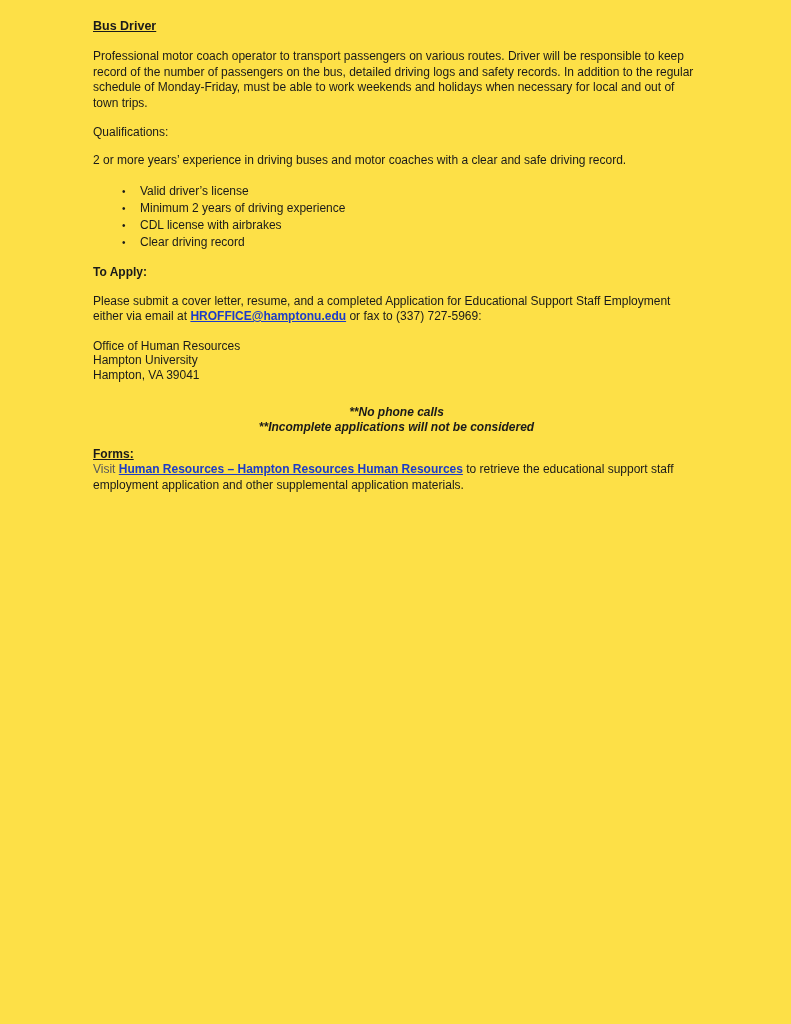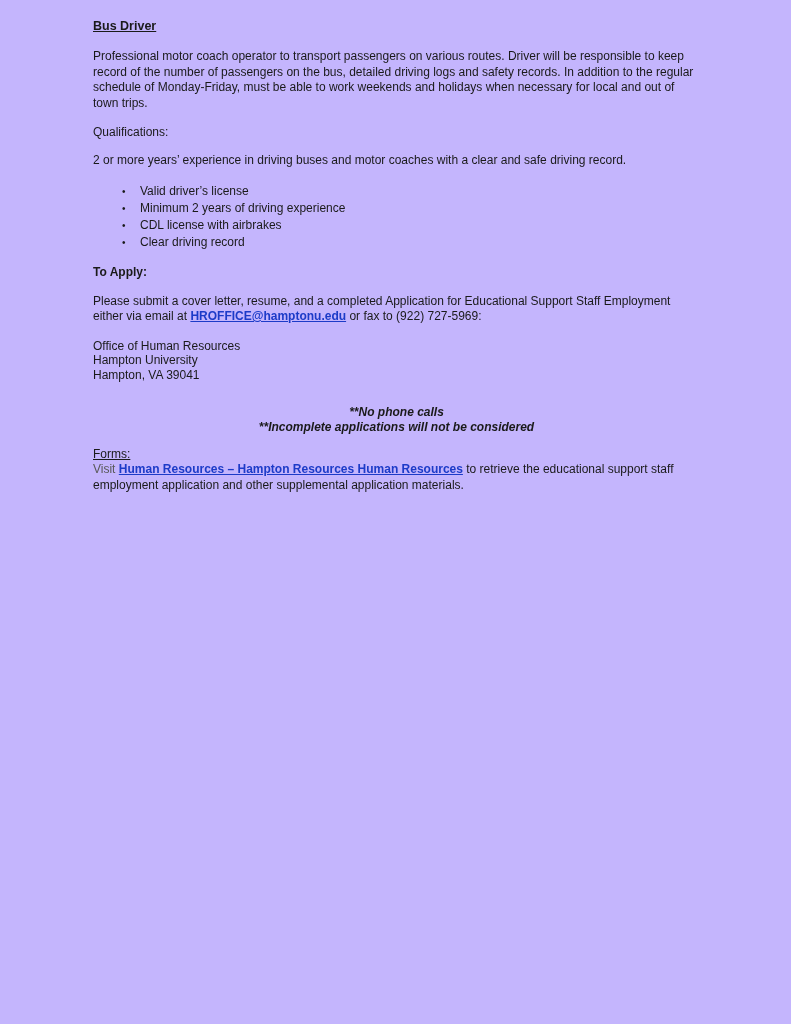--- a/index.html
+++ b/index.html
@@ -2,21 +2,21 @@
 <html><head>
 <meta charset="utf-8">
 <style>
   * { margin: 0; padding: 0; box-sizing: border-box; }
   html, body { background: #ffffff; }
   .page {
     position: relative;
     width: 791px;
     height: 1024px;
     margin: 0 auto;
-    background: #c4b5fd;
+    background: #fde047;
     font-family: "Liberation Sans", "DejaVu Sans", sans-serif;
     font-size: 12px;
     line-height: 15px;
     color: #1a1a1a;
     padding: 19px 91px 0 93px;
   }
   .job-title {
     font-weight: bold;
     text-decoration: underline;
     margin-bottom: 15px;
@@ -43,21 +43,21 @@
   .addr-block { margin-bottom: 23px; }
   .addr-line { line-height: 14.5px; }
   .notes-block { margin-bottom: 13px; margin-top: 13px; }
   .note-line {
     font-style: italic;
     font-weight: 700;
     line-height: 14.5px;
     text-align: center;
   }
   .forms-heading {
-    font-weight: normal;
+    font-weight: bold;
     text-decoration: underline;
     line-height: 15px;
   }
   .forms-para { line-height: 15.5px; }
   a.doc-link {
     color: #1c3bc8;
     text-decoration: underline;
     font-weight: 600;
     cursor: pointer;
   }
@@ -91,21 +91,21 @@
       <span>CDL license with airbrakes</span>
     </li>
     <li>
       <span class="bullet">•</span>
       <span>Clear driving record</span>
     </li>
   </ul>
 
   <div class="bold-label">To Apply:</div>
 
-  <p class="para"><span>Please submit a cover letter, resume, and a completed Application for Educational Support Staff Employment either via email at </span><a class="doc-link">HROFFICE@hamptonu.edu</a><span> or fax to (922) 727-5969:</span></p>
+  <p class="para"><span>Please submit a cover letter, resume, and a completed Application for Educational Support Staff Employment either via email at </span><a class="doc-link">HROFFICE@hamptonu.edu</a><span> or fax to (337) 727-5969:</span></p>
 
   <div class="addr-block">
     <div class="addr-line">Office of Human Resources</div>
     <div class="addr-line">Hampton University</div>
     <div class="addr-line">Hampton, VA 39041</div>
   </div>
 
   <div class="notes-block">
     <div class="note-line">**No phone calls</div>
     <div class="note-line">**Incomplete applications will not be considered</div>

